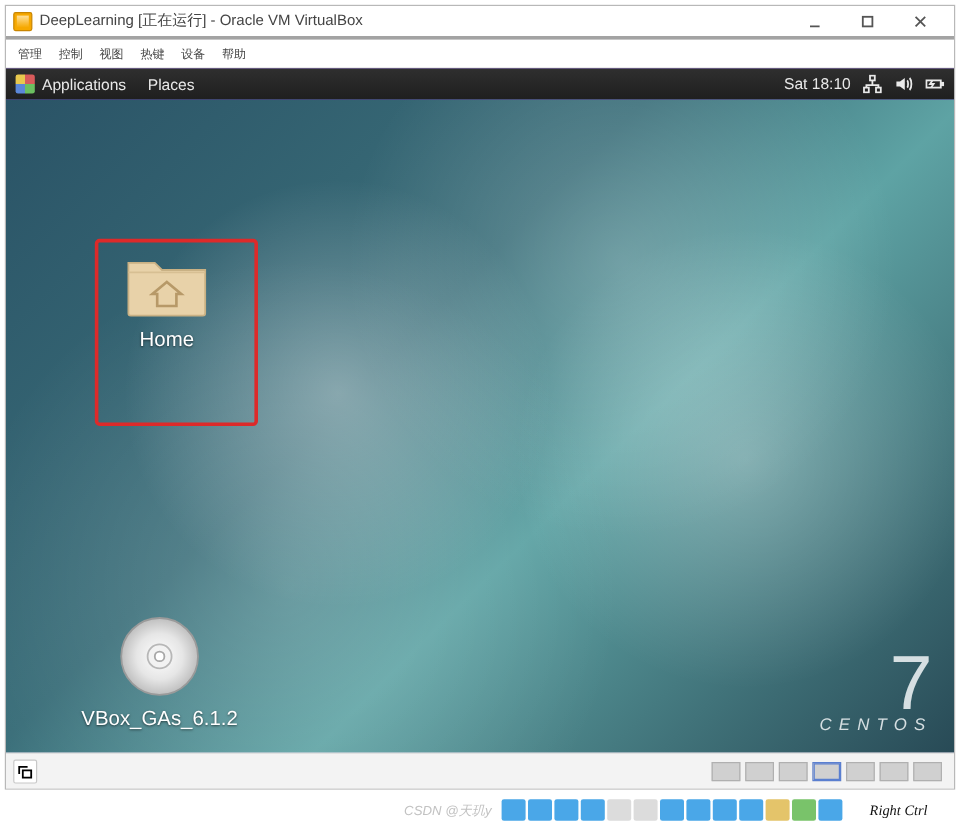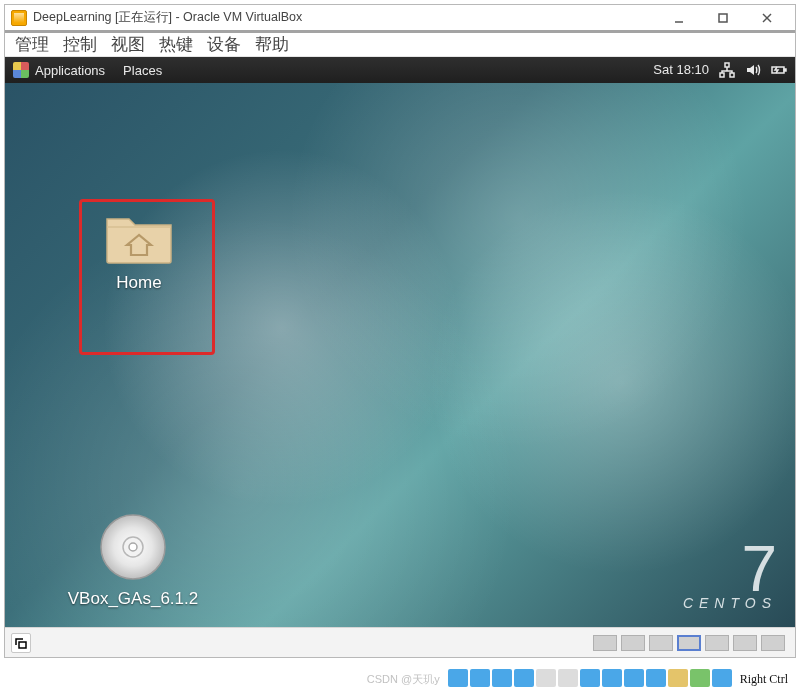--- a/index.html
+++ b/index.html
@@ -26,21 +26,21 @@
   #outer-titlebar .win-controls { margin-left: auto; display: flex; gap: 0; }
   #outer-titlebar .win-btn {
     width: 44px; height: 28px; display: flex; align-items: center; justify-content: center;
     color: #555; font-size: 12px; cursor: default;
   }
   #outer-titlebar .win-btn svg { width: 12px; height: 12px; }
 
   
   #outer-menubar {
     height: 24px; display: flex; align-items: center; gap: 14px;
-    padding: 0 10px; font-size: 17px; color: #454545;
+    padding: 0 10px; font-size: 10px; color: #454545;
     border-bottom: 1px solid #e6e6e6;
   }
   #outer-menubar .m { cursor: default; }
 
   
   #guest-area {
     flex: 1; display: flex; flex-direction: column; background: #8b5cf6;
   }
 
   
@@ -101,30 +101,30 @@
     display:flex; align-items:center; justify-content:center; border-radius:2px;
   }
   #outer-statusbar .spacer { flex: 1; }
   .sb-thumb { width: 24px; height: 16px; background: #d0d0d0; border:1px solid #b0b0b0; }
   .sb-thumb.active { border-color:#5a7fd0; box-shadow: 0 0 0 1px #5a7fd0 inset; }
   #outer-statusbar .thumbs { display:flex; gap:4px; margin-right:4px; }
 
   
   #host-tray {
     position: absolute; left: 0; right: 0; bottom: 0; height: 24px;
-    display: flex; align-items: flex-end; padding: 0 4px; background:#fff;
+    display: flex; align-items: center; padding: 0 4px; background:#fff;font-style:italic;
   }
   #host-tray .spacer { flex:1; }
   #host-tray .icons { display:flex; gap:2px; align-items:center; }
   #host-tray .hicon { width:20px; height:18px; border-radius:2px; display:flex; align-items:center; justify-content:center; }
   #host-tray .blue { background:#4aa7e8; }
   #host-tray .grey { background:#dcdcdc; }
   #host-tray .gold { background:#e4c46a; }
   #host-tray .green{ background:#79c36a; }
-  #host-tray .rctrl { font-size:12px; font-family: "SimSun", serif; color:#111; margin:0 8px; white-space:nowrap; }
+  #host-tray .rctrl { font-size:12px; font-family: "SimSun", serif; color:#111; margin:0 23px; white-space:nowrap; }
   #host-tray .watermark { font-size:11px; color:#c2c2c2; margin-right:8px; white-space:nowrap; }
 
   
   svg { stroke: currentColor; fill: none; stroke-width: 1.5; }
 </style>
 </head>
 <body>
 
 <div id="outer-window">
 

